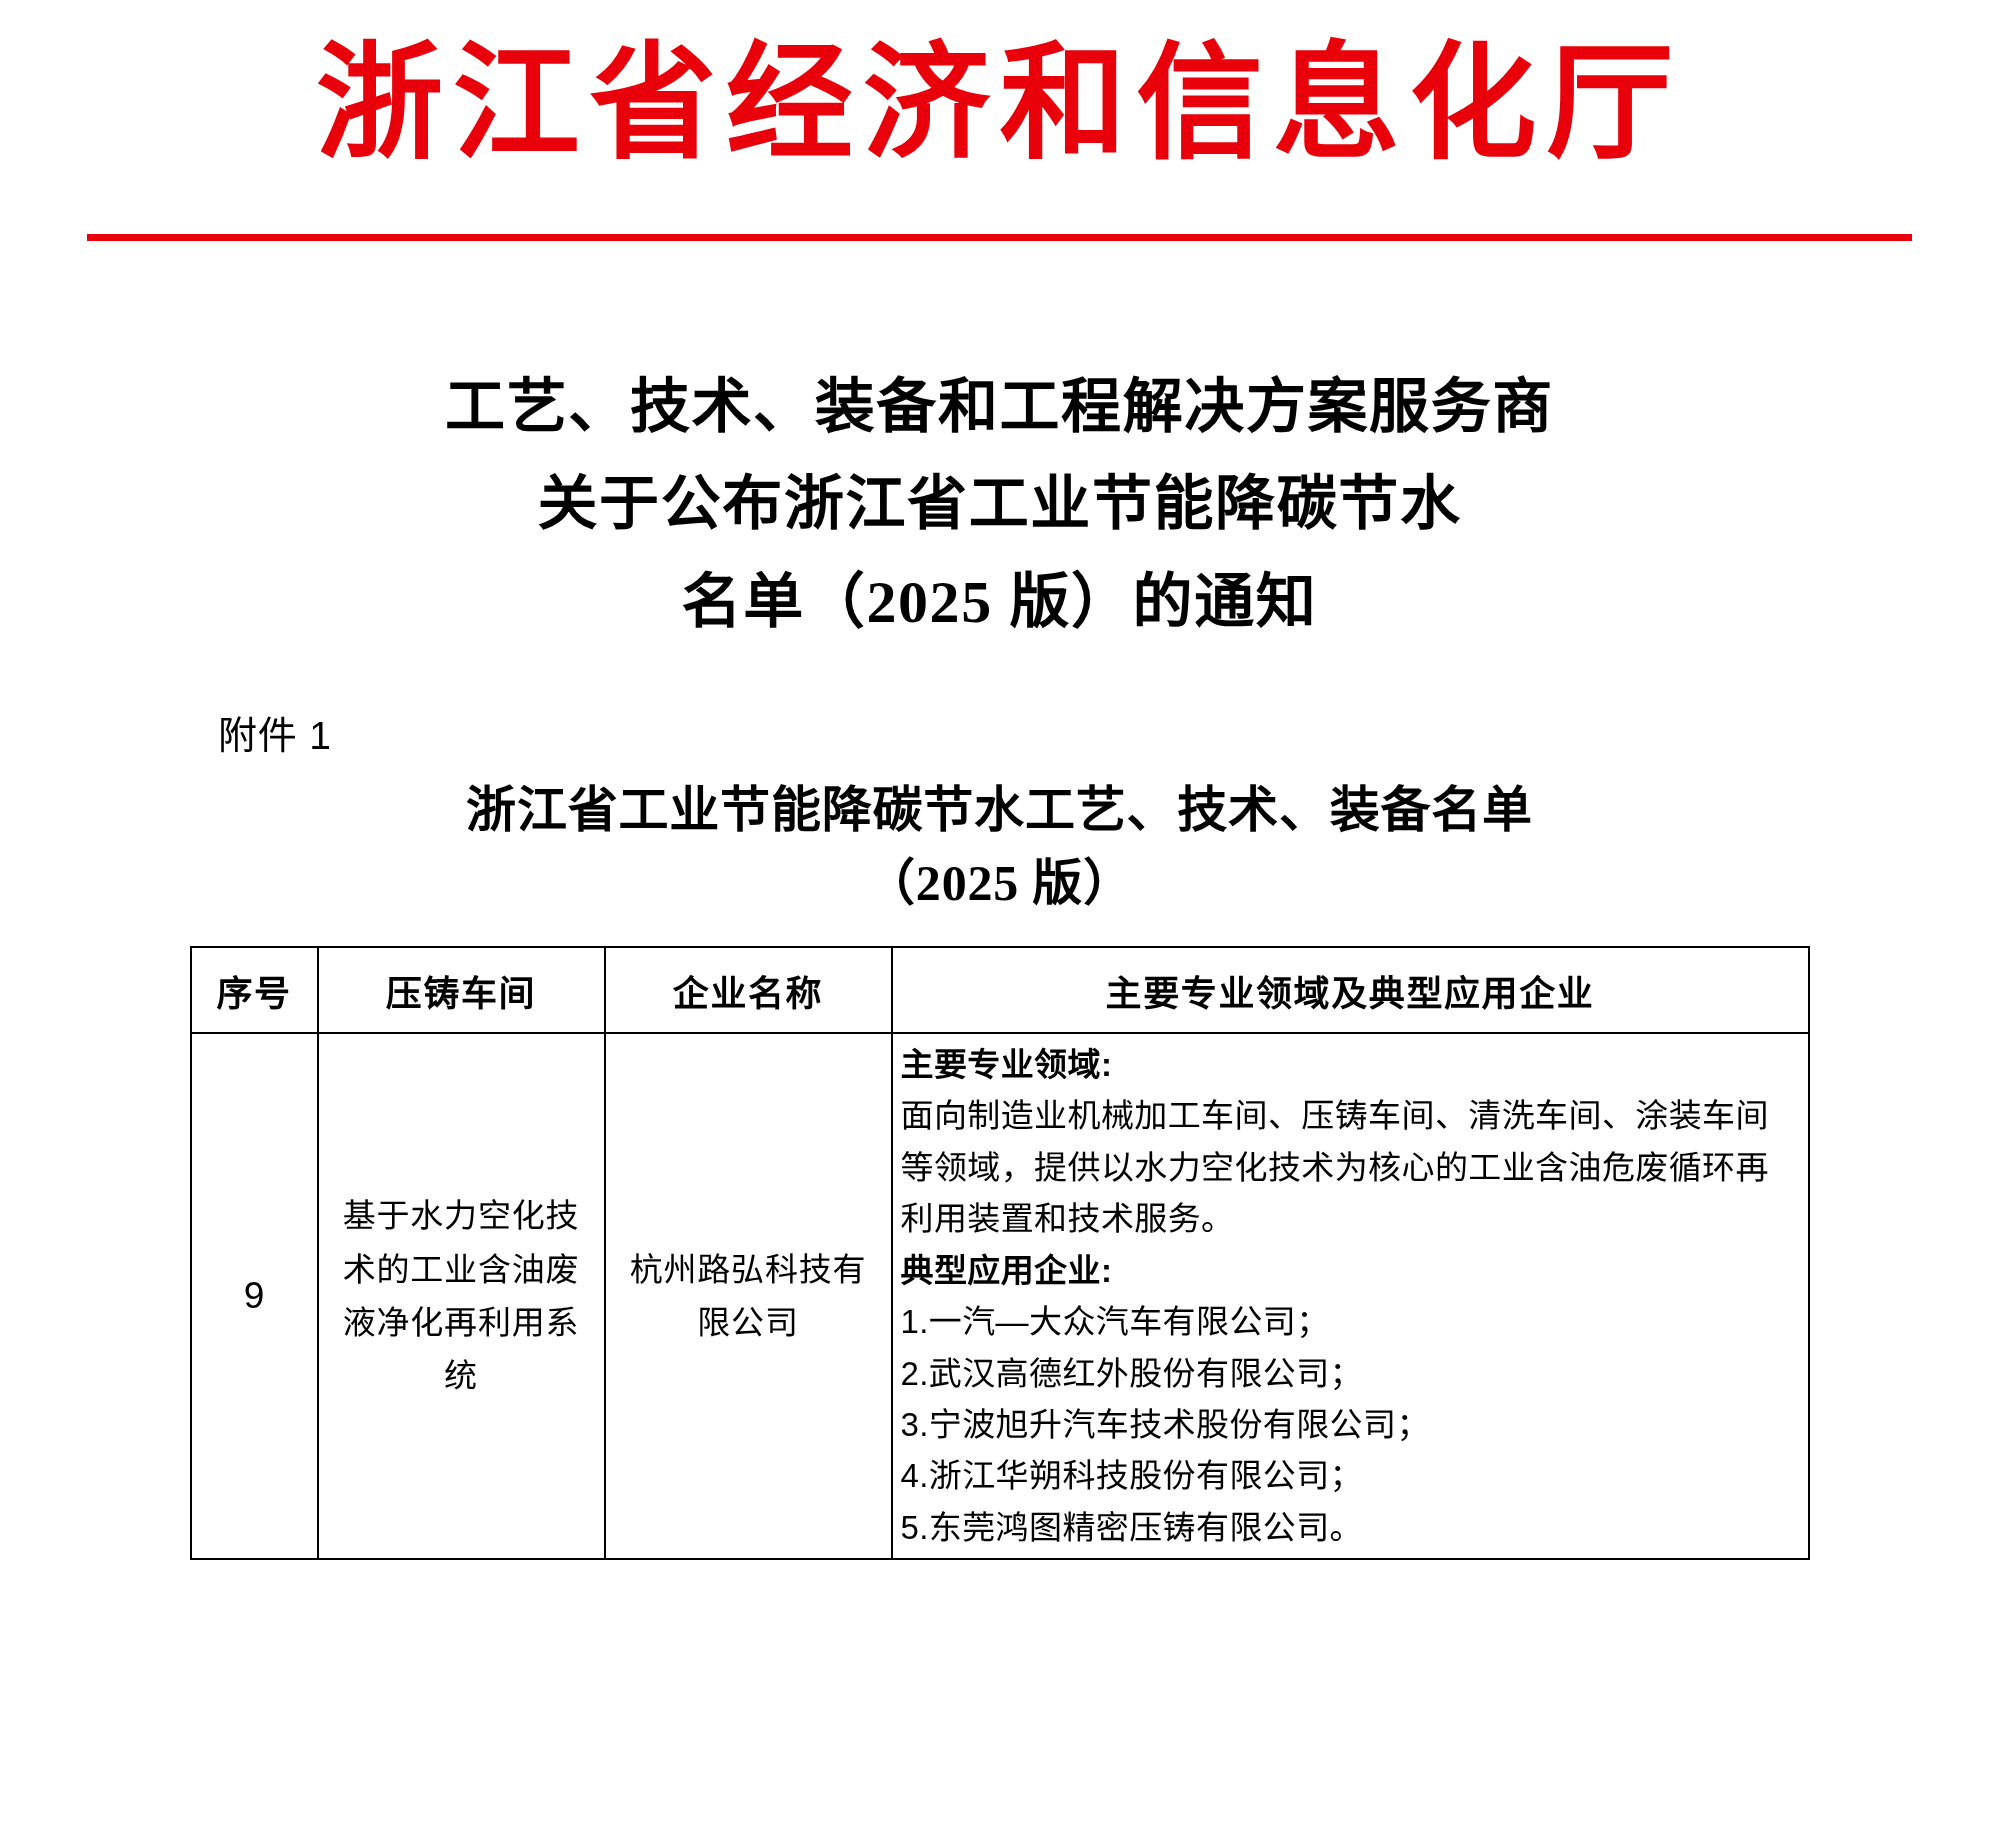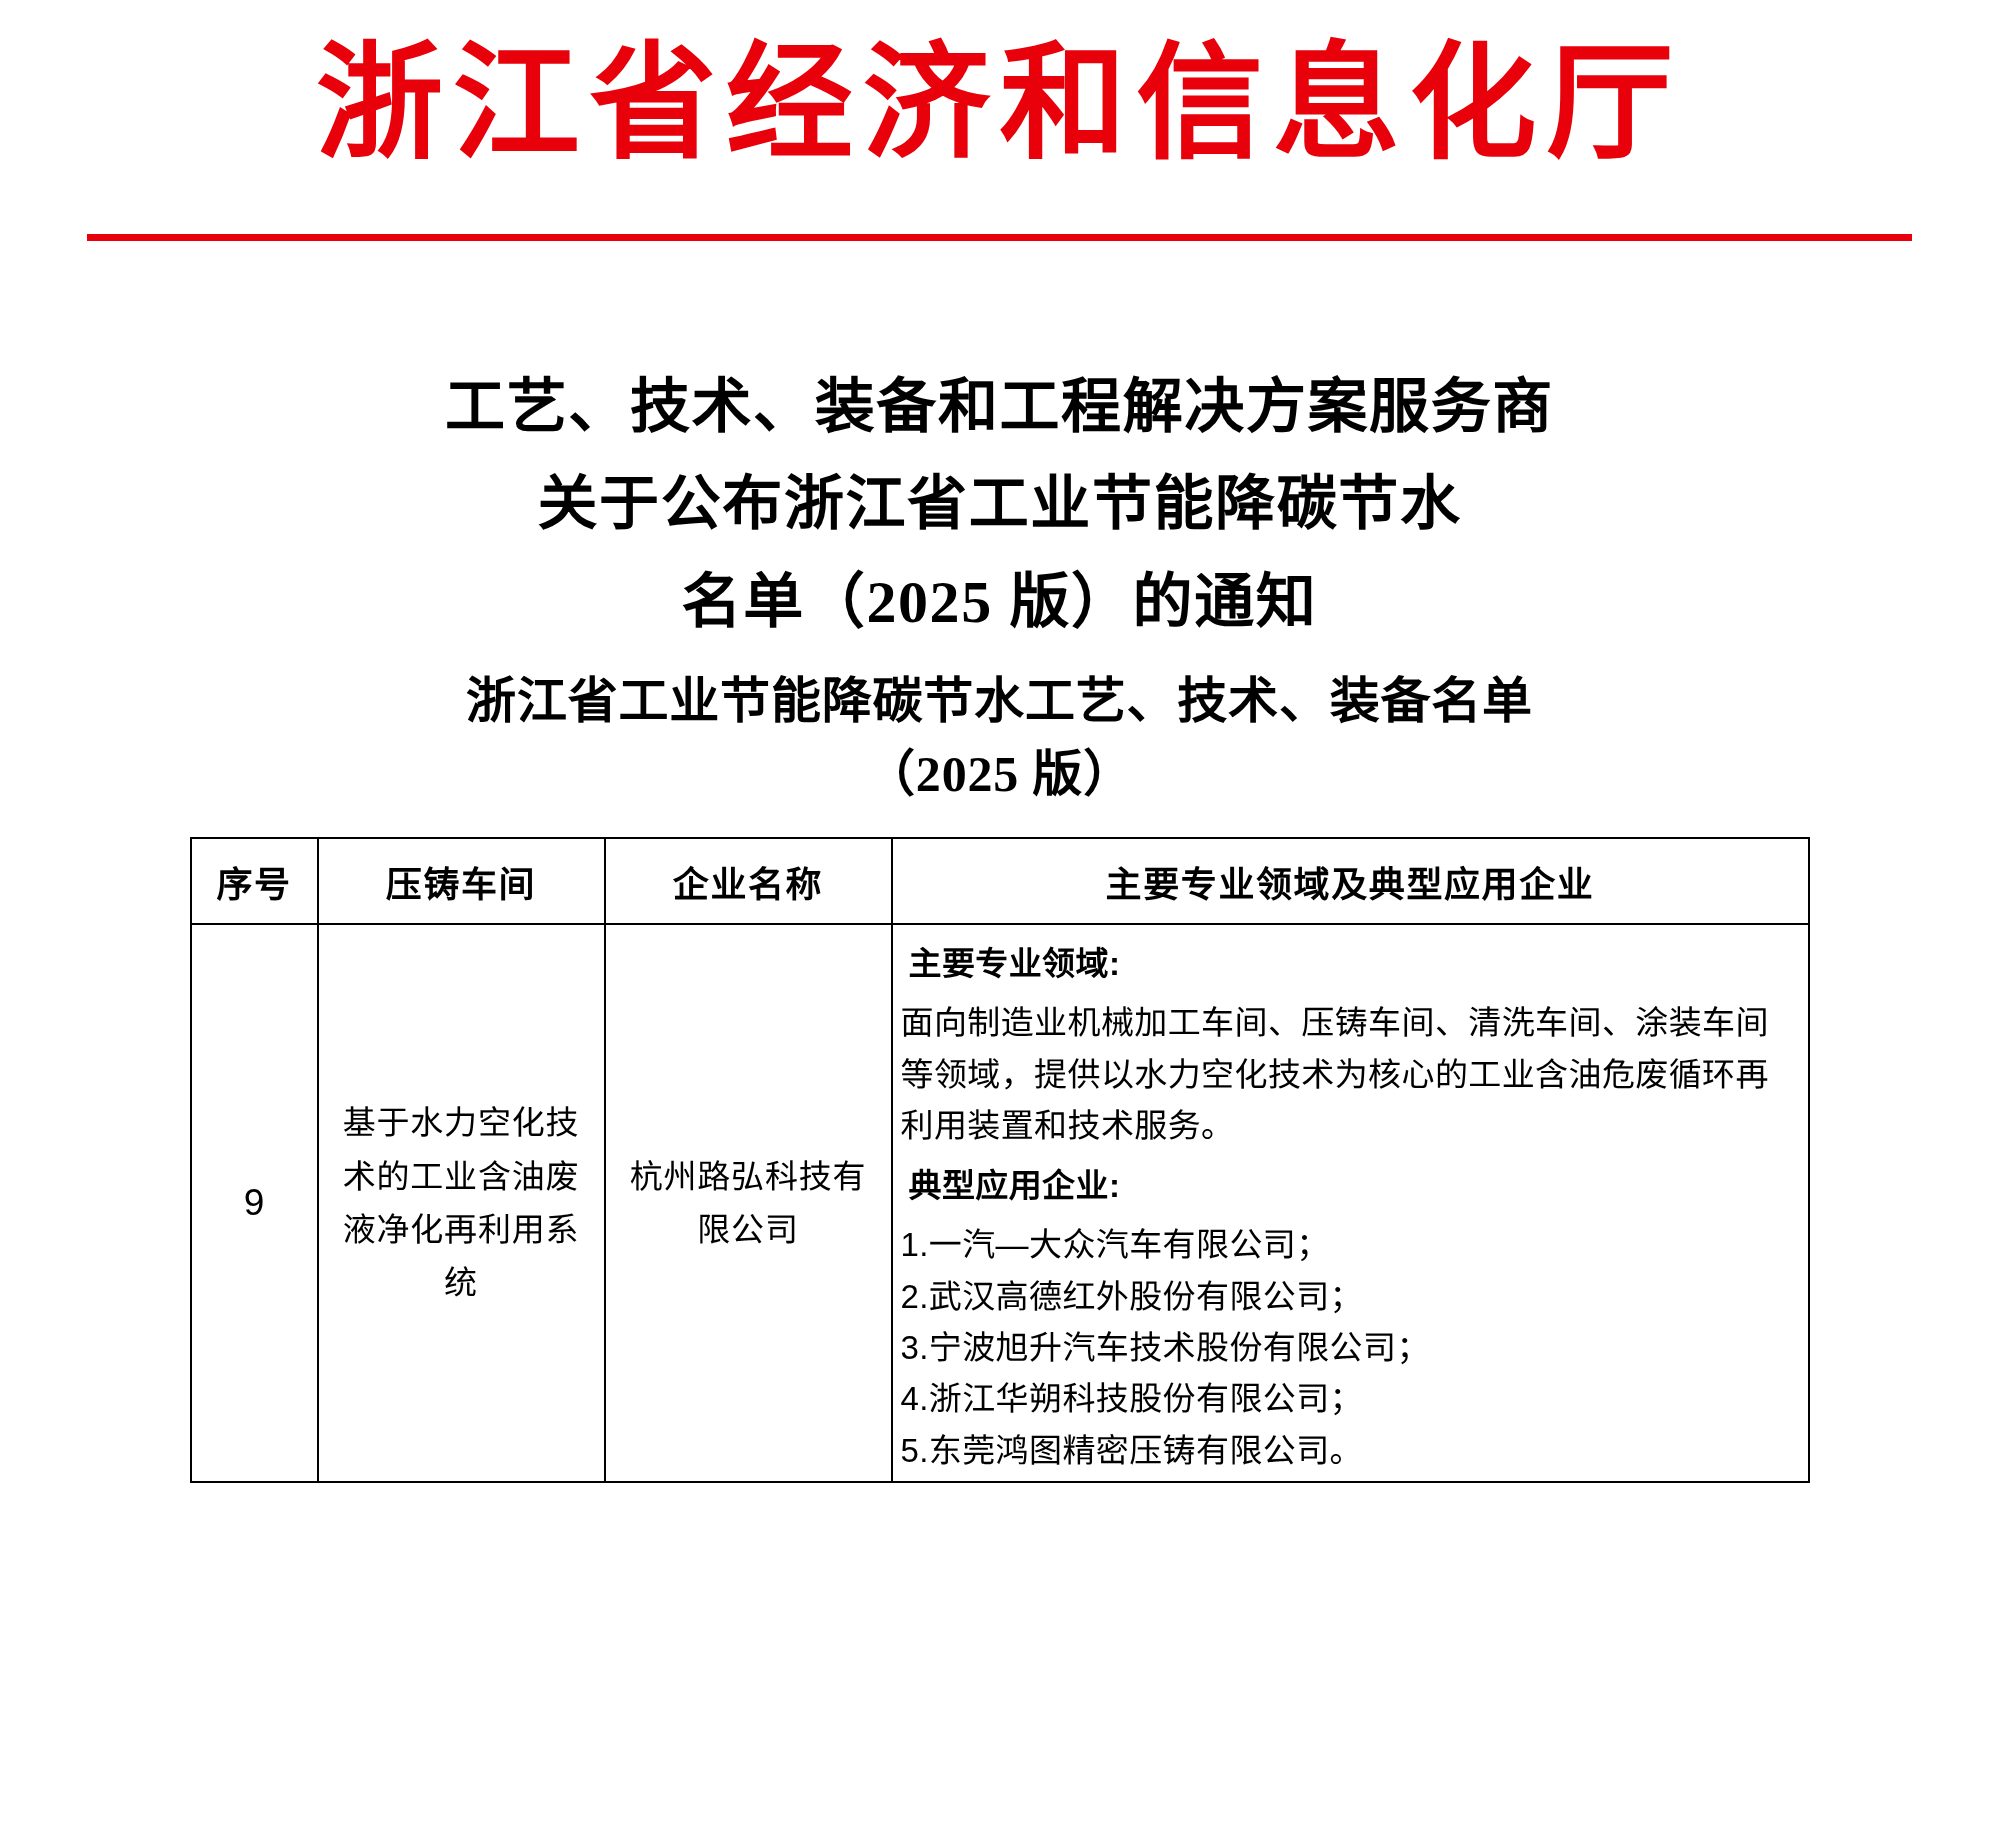--- a/index.html
+++ b/index.html
@@ -128,21 +128,21 @@
     letter-spacing: 0.4px;
     padding-left: 13px;
     padding-right: 11.3px;
     padding-top: 9.7px;
     padding-bottom: 9.7px;
   }
   .fld-head {
     font-weight: bold;
   }
   .fld-p {
-    margin: 8px;
+    margin: 0;
     text-indent: 0;
   }
   .fld-body {
     margin: 0;
   }
   .fld-item {
     margin: 0;
     white-space: nowrap;
   }
 </style>
@@ -155,20 +155,21 @@
     <div class="letterhead-title">浙江省经济和信息化厅</div>
     <div class="letterhead-rule"></div>
   </div>
 
   <div class="doc-title">
     <span class="line">工艺、技术、装备和工程解决方案服务商</span>
     <span class="line">关于公布浙江省工业节能降碳节水</span>
     <span class="line">名单（2025 版）的通知</span>
   </div>
 
+  <div class="attach-label">附件 1</div>
 
   <div class="attach-title">
     <span class="line">浙江省工业节能降碳节水工艺、技术、装备名单</span>
     <span class="line">（2025 版）</span>
   </div>
 
   <div class="table-wrap">
     <table class="list">
       <colgroup>
         <col class="col-idx">

